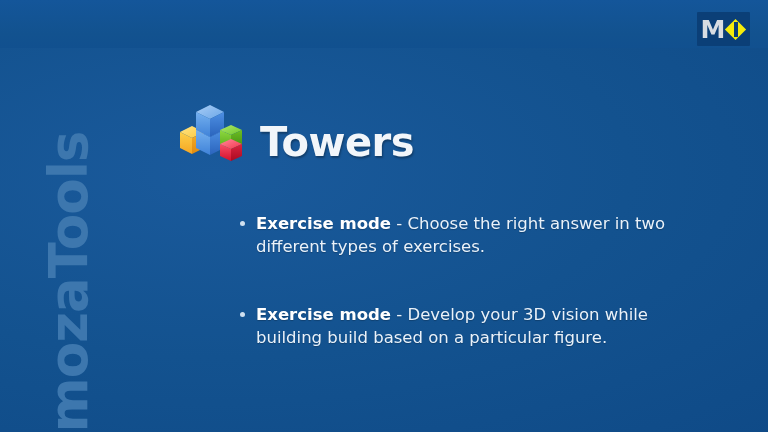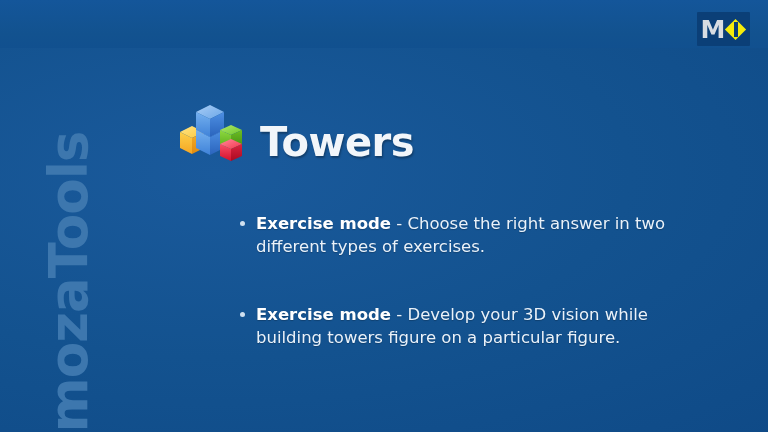--- a/index.html
+++ b/index.html
@@ -263,19 +263,19 @@
     <span class="title">Towers</span>
   </div>
 
   <div class="bullets">
 
     <div class="bullet">
       <b>Exercise mode</b><span> - </span><span>Choose the right answer in two different types of exercises.</span>
     </div>
 
     <div class="bullet">
-      <b>Exercise mode</b><span> - </span><span>Develop your 3D vision while building towers figure on a particular figure.</span>
+      <b>Exercise mode</b><span> - </span><span>Develop your 3D vision while building build based on a particular figure.</span>
     </div>
 
 
   </div>
 
 </div>
 
 </body></html>

